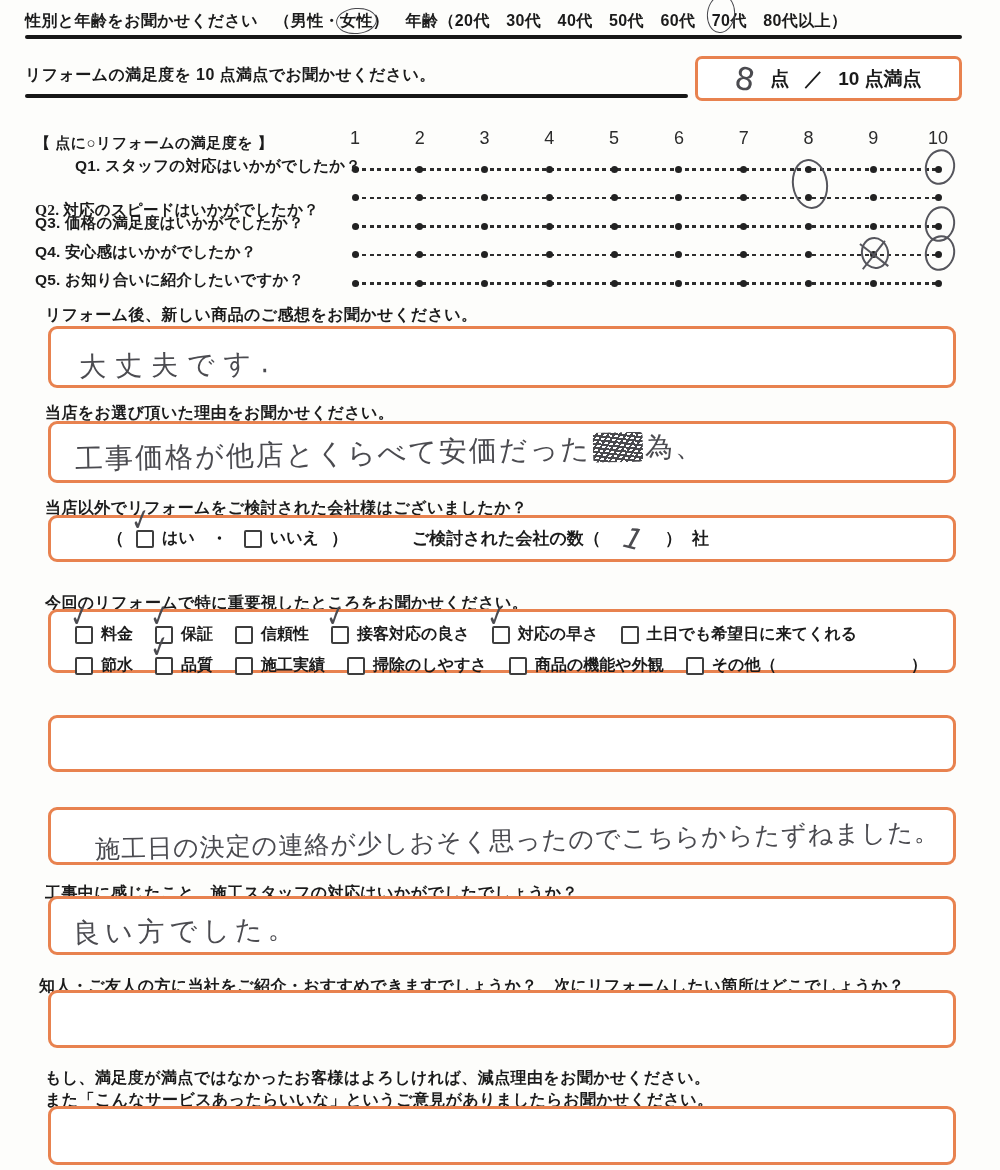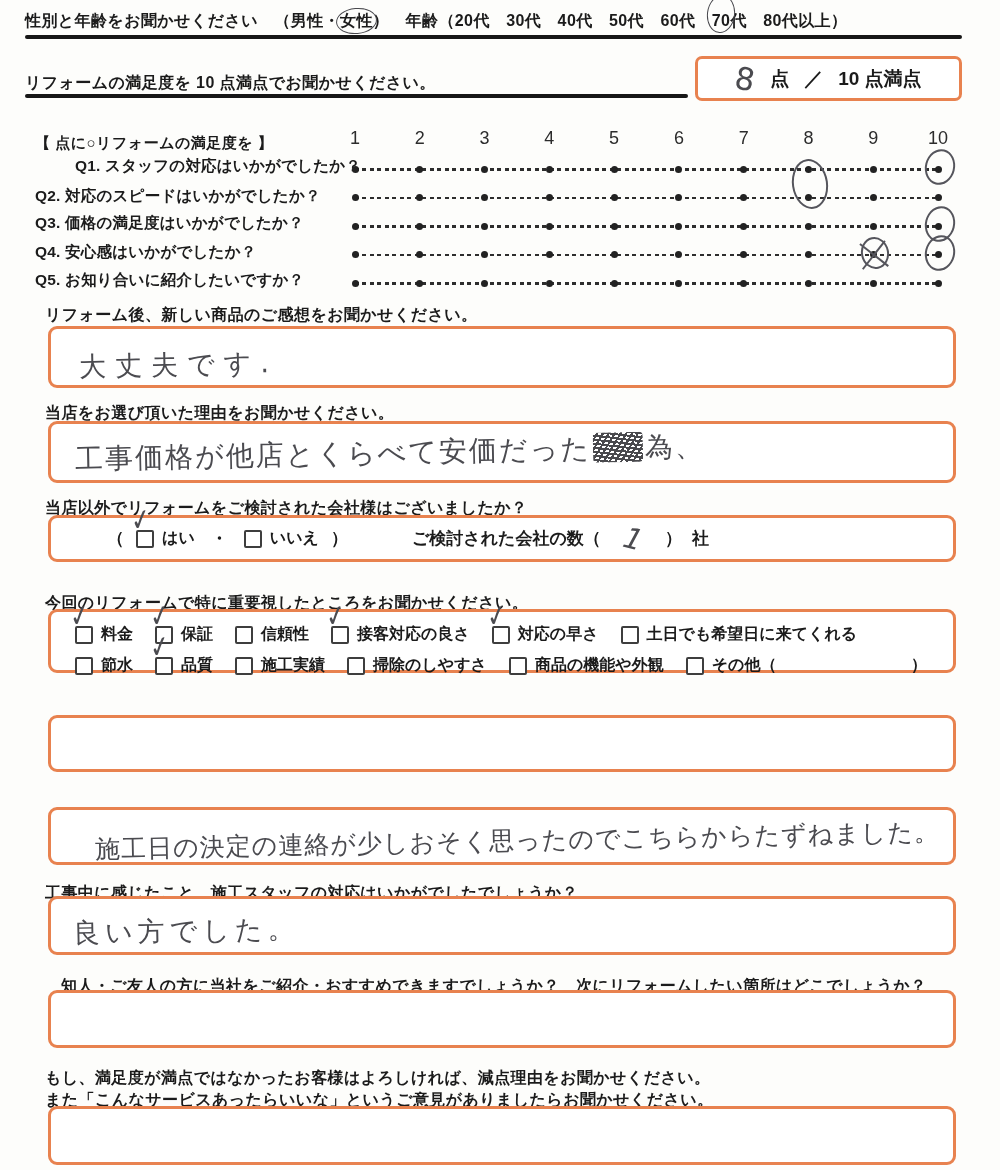--- a/index.html
+++ b/index.html
@@ -51,21 +51,21 @@
 </head>
 <body>
 
 <div class="page">
 
   <div class="plabel" style="left:25px;top:11px;">
     <span>性別と年齢をお聞かせください　（男性・</span><span class="encircled gender">女性</span><span>）　年齢（20代　30代　40代　50代　60代　</span><span class="encircled age">70</span><span>代　80代以上）</span>
   </div>
   <div class="rule" style="left:25px;top:35px;width:937px;"></div>
 
-  <div class="plabel" style="left:25px;top:73px;">リフォームの満足度を 10 点満点でお聞かせください。</div>
+  <div class="plabel" style="left:25px;top:65px;">リフォームの満足度を 10 点満点でお聞かせください。</div>
   <div class="rule" style="left:25px;top:94px;width:663px;"></div>
   <div class="scorebox">
     <span class="hand score-hand">8</span>
     <span class="printed">点</span>
     <span class="printed">／</span>
     <span class="printed">10 点満点</span>
   </div>
 
   <div class="rating-instruction">【 点に○リフォームの満足度を 】</div>
   <div style="position:absolute;inset:0;">
@@ -89,21 +89,21 @@
         <div class="dot" style="left: 132.06px;"></div>
         <div class="dot" style="left: 196.84px;"></div>
         <div class="dot" style="left: 261.62px;"></div>
         <div class="dot" style="left: 326.4px;"></div>
         <div class="dot" style="left: 391.18px;"></div>
         <div class="dot" style="left: 455.96px;"></div>
         <div class="dot" style="left: 520.74px;"></div>
         <div class="dot" style="left: 585.52px;"></div>
         <div class="mark-ellipse" style="left: 576.02px;"></div>
       </div>
-      <div class="q-label" style="top: 186px;">Q2. 対応のスピードはいかがでしたか？</div>
+      <div class="q-label" style="top: 200px; font-family: Liberation Serif, serif;">Q2. 対応のスピードはいかがでしたか？</div>
       <div class="q-line" style="top: 189.5px;">
         <div class="dline"></div>
         <div class="dot" style="left: 2.5px;"></div>
         <div class="dot" style="left: 67.28px;"></div>
         <div class="dot" style="left: 132.06px;"></div>
         <div class="dot" style="left: 196.84px;"></div>
         <div class="dot" style="left: 261.62px;"></div>
         <div class="dot" style="left: 326.4px;"></div>
         <div class="dot" style="left: 391.18px;"></div>
         <div class="dot" style="left: 455.96px;"></div>
@@ -261,20 +261,20 @@
 
   <div class="obox" style="top:807px;height:58px;">
     <span class="hand hand-line" style="left:44px;top:14px;font-size:25px;letter-spacing:1px;">施工日の決定の連絡が少しおそく思ったのでこちらからたずねました。</span>
   </div>
 
   <div class="plabel" style="left:45px;top:883px;">工事中に感じたこと、施工スタッフの対応はいかがでしたでしょうか？</div>
   <div class="obox" style="top:896px;height:59px;">
     <span class="hand hand-line" style="left:22px;top:14px;font-size:27px;letter-spacing:5px;">良い方でした。</span>
   </div>
 
-  <div class="plabel" style="left:61px;top:976px;">知人・ご友人の方に当社をご紹介・おすすめできますでしょうか？　次にリフォームしたい箇所はどこでしょうか？</div>
+  <div class="plabel" style="left:39px;top:976px;">知人・ご友人の方に当社をご紹介・おすすめできますでしょうか？　次にリフォームしたい箇所はどこでしょうか？</div>
   <div class="obox" style="top:990px;height:58px;"></div>
 
   <div class="plabel" style="left:45px;top:1068px;">もし、満足度が満点ではなかったお客様はよろしければ、減点理由をお聞かせください。</div>
   <div class="plabel" style="left:45px;top:1090px;">また「こんなサービスあったらいいな」というご意見がありましたらお聞かせください。</div>
   <div class="obox" style="top:1106px;height:59px;"></div>
 
 </div>
 
 </body></html>

